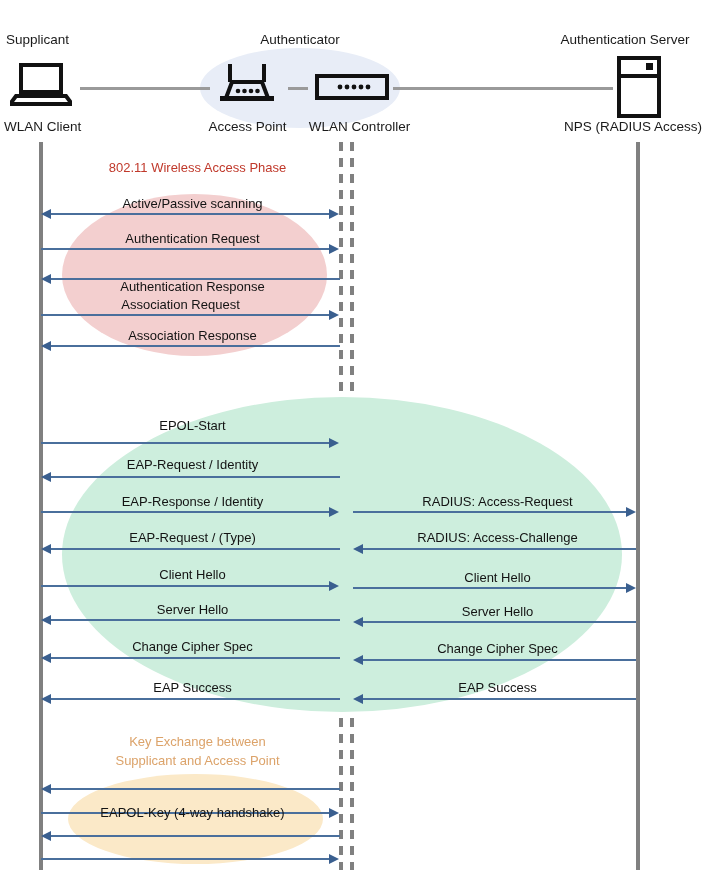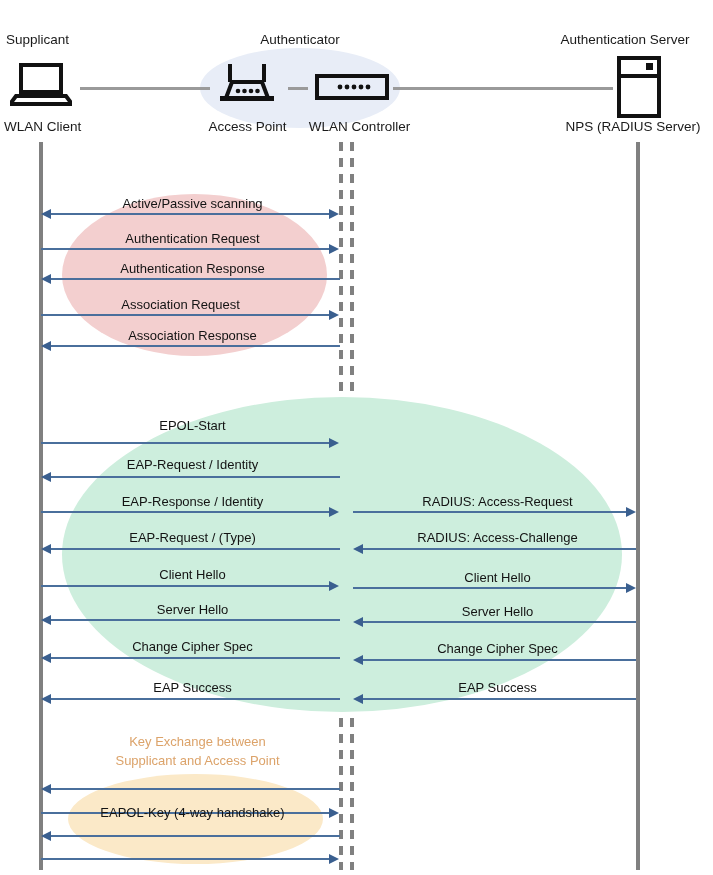--- a/index.html
+++ b/index.html
@@ -111,39 +111,40 @@
 
   <svg class="icon" style="left:617px;top:44px;" width="44" height="62" viewBox="0 0 44 62">
     <rect x="2" y="2" width="40" height="58" fill="none" stroke="#111" stroke-width="4"></rect>
     <line x1="2" y1="20" x2="42" y2="20" stroke="#111" stroke-width="4"></line>
     <rect x="29" y="7" width="7" height="7" fill="#111"></rect>
   </svg>
 
   <div class="node-label" style="left:4px;top:107px;width:100px;text-align:left;">WLAN Client</div>
   <div class="node-label" style="left:195px;top:107px;width:105px;">Access Point</div>
   <div class="node-label" style="left:297px;top:107px;width:125px;">WLAN Controller</div>
-  <div class="node-label" style="left:558px;top:107px;width:150px;">NPS (RADIUS Server)</div>
+  <div class="node-label" style="left:558px;top:107px;width:150px;">NPS (RADIUS Access)</div>
 
   <div class="lifeline" style="left:39px;top:130px;height:728px;"></div>
   <div class="lifeline-dash" style="left:339px;top:130px;height:728px;"></div>
   <div class="lifeline-dash" style="left:350px;top:130px;height:728px;"></div>
   <div class="lifeline" style="left:636px;top:130px;height:728px;"></div>
 
   <div class="phase-blob blob-red" style="left:62px;top:182px;width:265px;height:162px;"></div>
+  <div class="phase-title c-red" style="left:75px;top:147px;width:245px;">802.11 Wireless Access Phase</div>
 
   <div class="msg-label" style="left:60px;top:184px;width:265px;">Active/Passive scanning</div>
   <div class="msg-line" style="left:48px;top:201px;width:288px;"></div>
   <div class="arrow-head arrow-l" style="left:41px;top:197px;"></div>
   <div class="arrow-head arrow-r" style="left:329px;top:197px;"></div>
 
   <div class="msg-label" style="left:60px;top:219px;width:265px;">Authentication Request</div>
   <div class="msg-line" style="left:41px;top:236px;width:295px;"></div>
   <div class="arrow-head arrow-r" style="left:329px;top:232px;"></div>
 
-  <div class="msg-label" style="left:60px;top:249px;width:265px;">Authentication Response</div>
+  <div class="msg-label" style="left:60px;top:267px;width:265px;">Authentication Response</div>
   <div class="msg-line" style="left:48px;top:266px;width:292px;"></div>
   <div class="arrow-head arrow-l" style="left:41px;top:262px;"></div>
 
   <div class="msg-label" style="left:48px;top:285px;width:265px;">Association Request</div>
   <div class="msg-line" style="left:41px;top:302px;width:295px;"></div>
   <div class="arrow-head arrow-r" style="left:329px;top:298px;"></div>
 
   <div class="msg-label" style="left:60px;top:316px;width:265px;">Association Response</div>
   <div class="msg-line" style="left:48px;top:333px;width:292px;"></div>
   <div class="arrow-head arrow-l" style="left:41px;top:329px;"></div>

